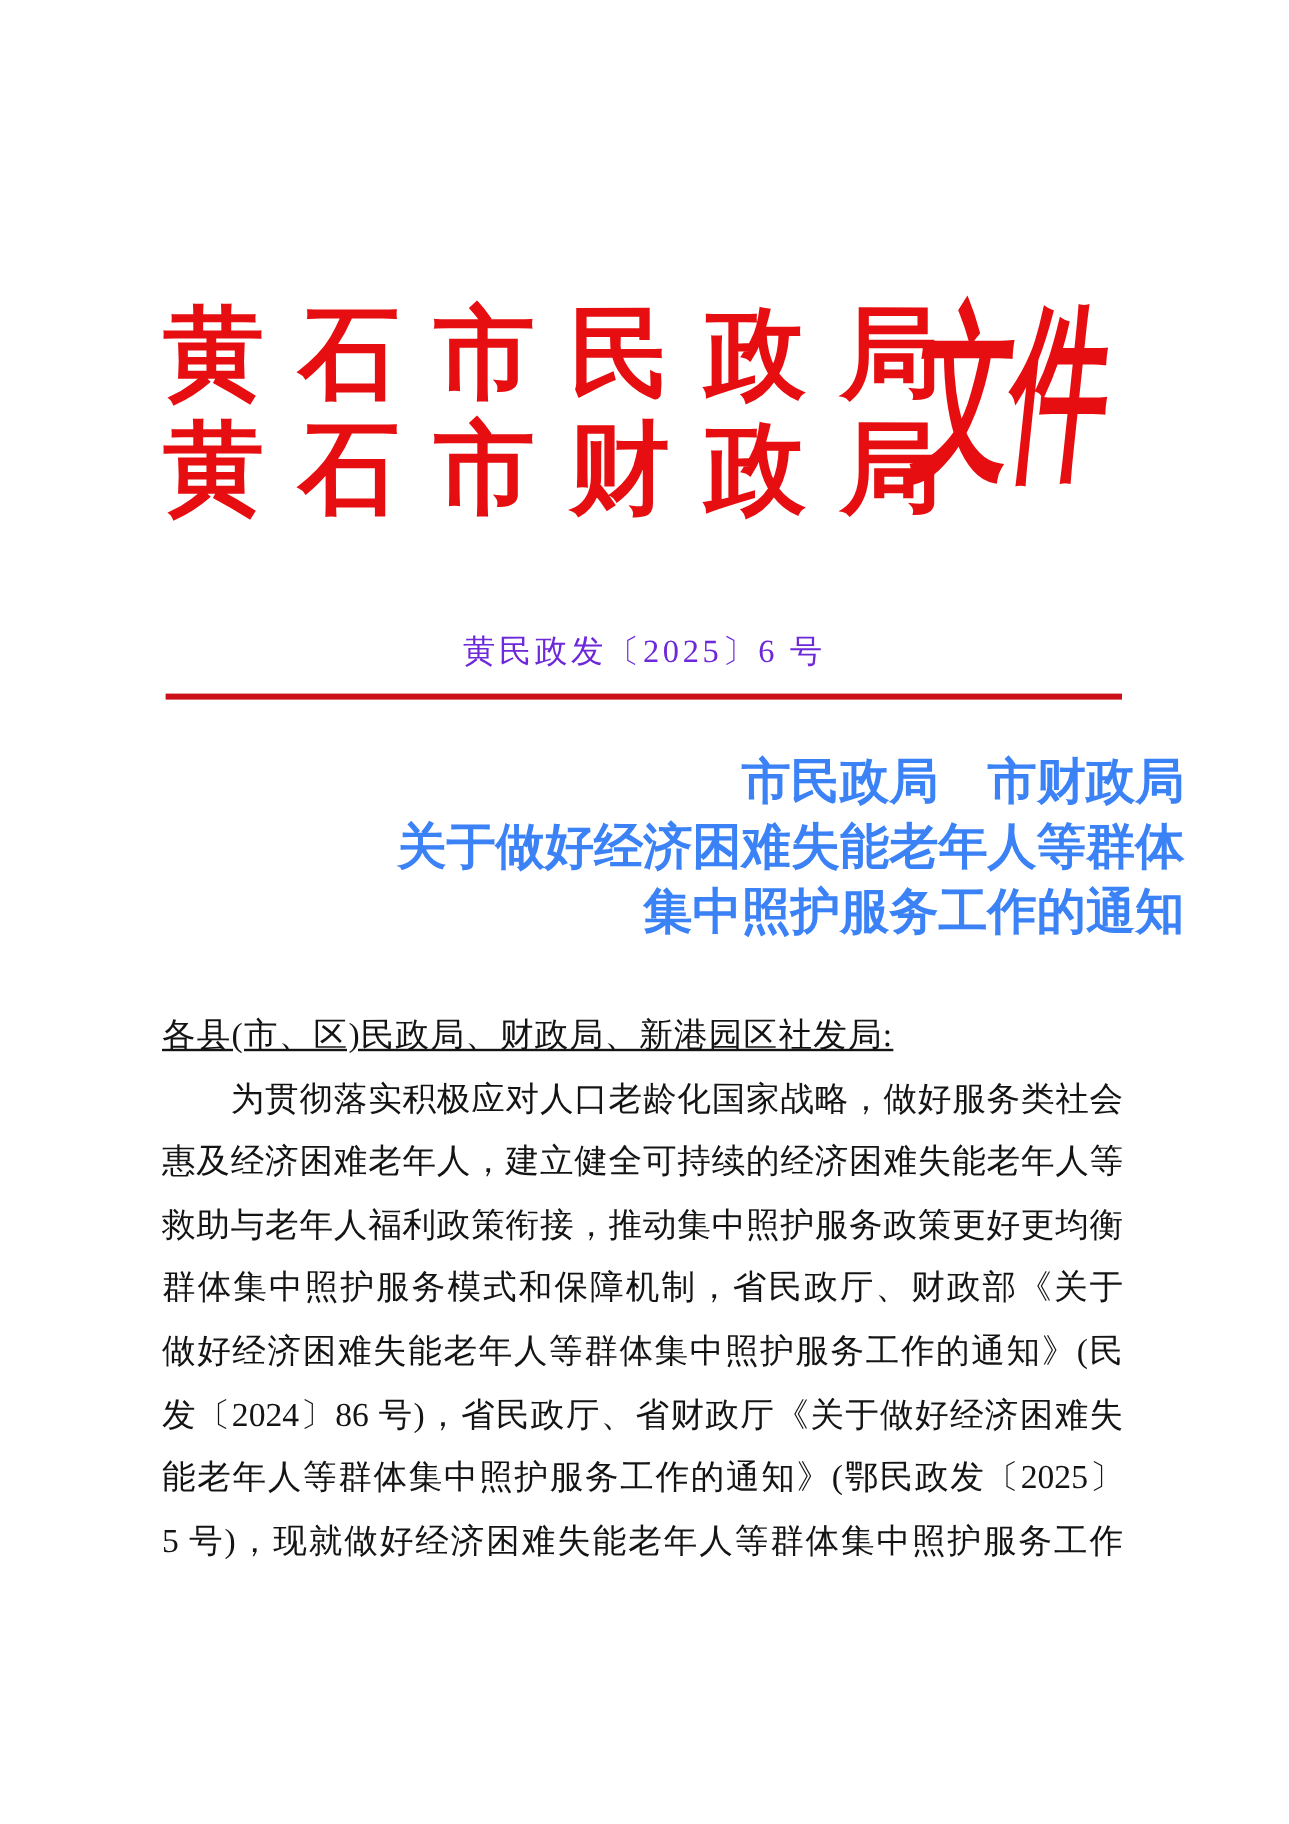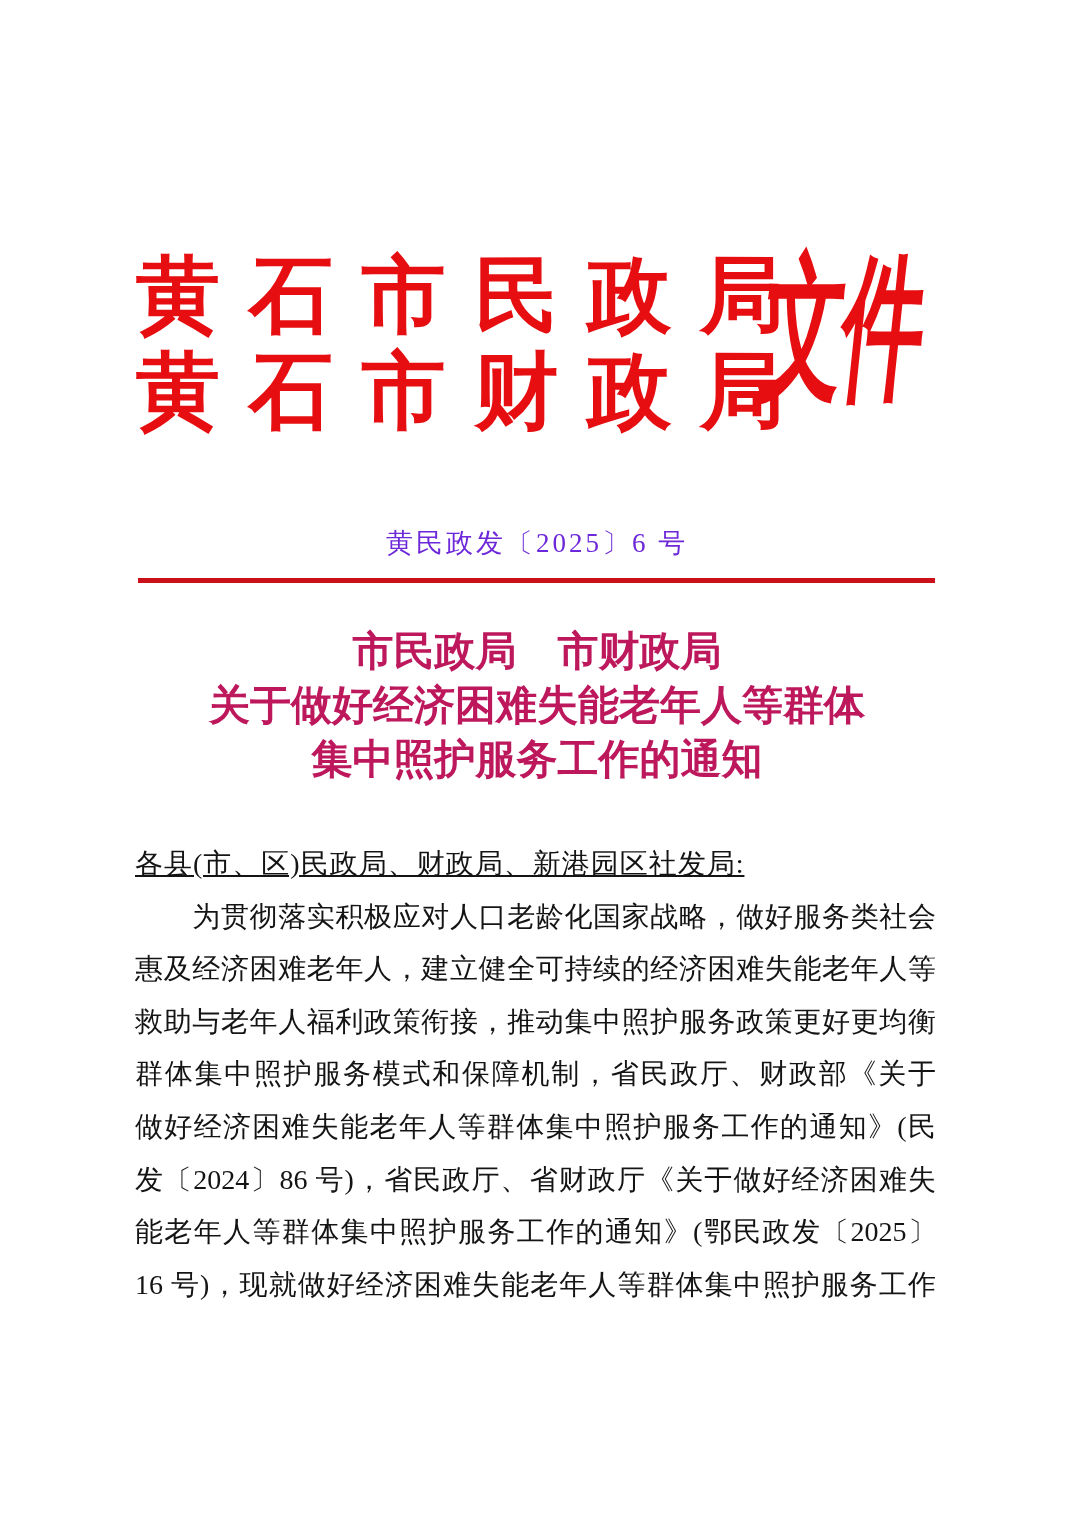--- a/index.html
+++ b/index.html
@@ -85,22 +85,23 @@
     position: absolute;
     left: 87px;
     top: 624px;
     width: 900px;
     text-align: center;
   }
   .title-line {
     font-size: 41px;
     font-weight: bold;
     line-height: 54px;
-    color: #be185d;
+    color: #3b82f6;
     white-space: nowrap;
+    text-align: right;
   }
 
   
   .body-block {
     position: absolute;
     left: 135px;
     top: 838px;
     width: 801px;
   }
   .body-line {
@@ -161,19 +162,19 @@
   <div class="body-block">
     <div class="body-line salutation">各县(市、区)民政局、财政局、新港园区社发局:</div>
     <div>
         <div class="body-line para-line">　　为贯彻落实积极应对人口老龄化国家战略，做好服务类社会</div>
         <div class="body-line para-line">惠及经济困难老年人，建立健全可持续的经济困难失能老年人等</div>
         <div class="body-line para-line">救助与老年人福利政策衔接，推动集中照护服务政策更好更均衡</div>
         <div class="body-line para-line">群体集中照护服务模式和保障机制，省民政厅、财政部《关于</div>
         <div class="body-line para-line">做好经济困难失能老年人等群体集中照护服务工作的通知》(民</div>
         <div class="body-line para-line">发〔2024〕86 号)，省民政厅、省财政厅《关于做好经济困难失</div>
         <div class="body-line para-line">能老年人等群体集中照护服务工作的通知》(鄂民政发〔2025〕</div>
-        <div class="body-line para-line">16 号)，现就做好经济困难失能老年人等群体集中照护服务工作</div>
+        <div class="body-line para-line">5 号)，现就做好经济困难失能老年人等群体集中照护服务工作</div>
       </div>
   </div>
 
   <div class="page-num">— 1 —</div>
 
 </div>
 
 </body></html>

